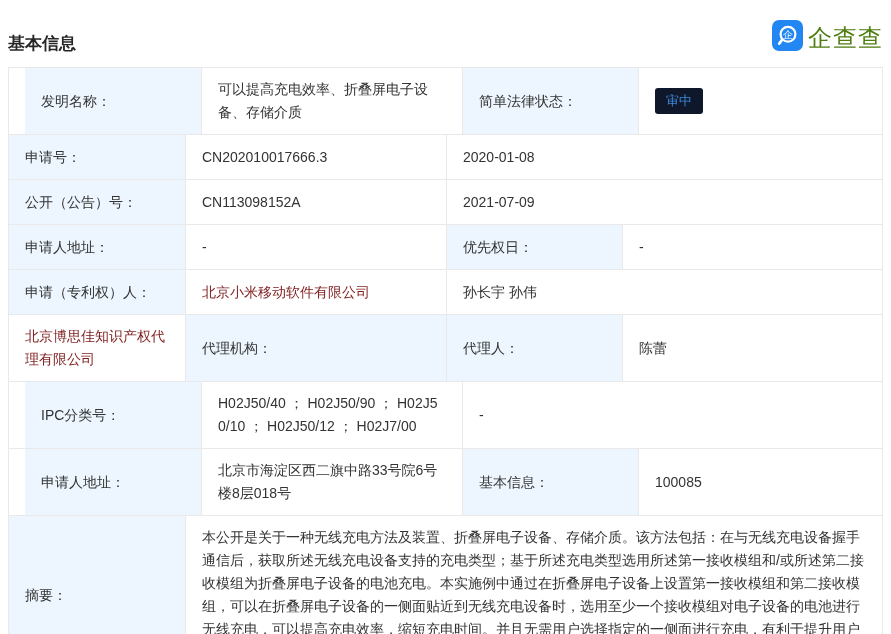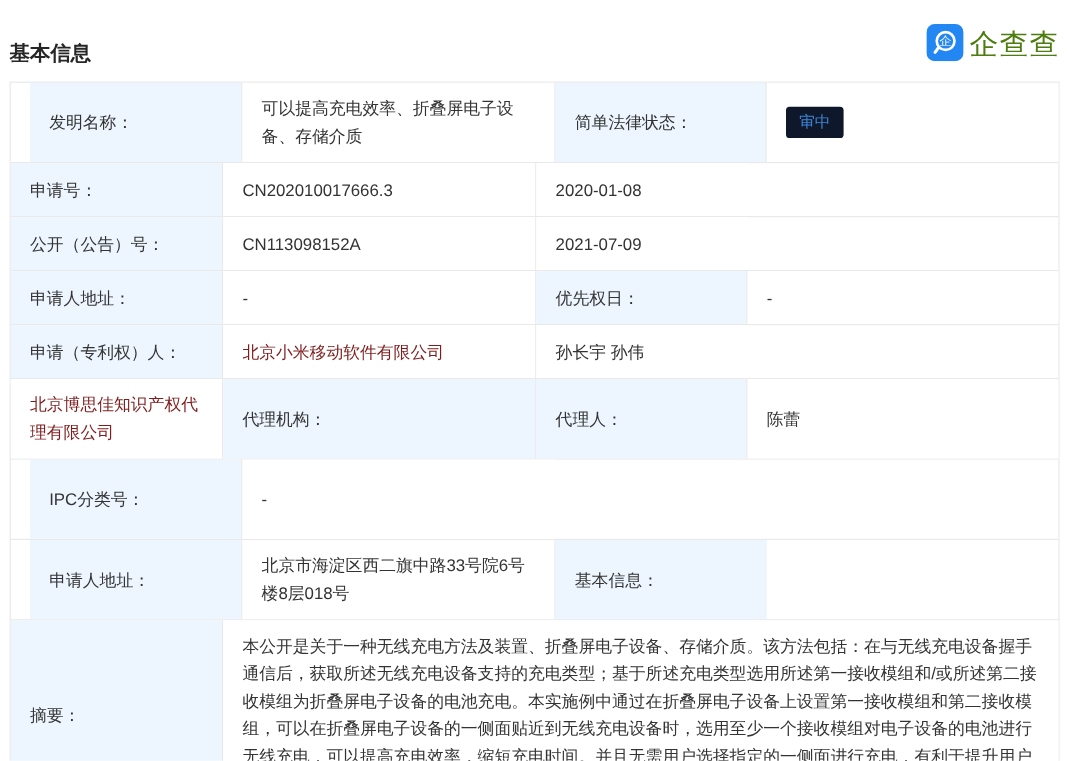--- a/index.html
+++ b/index.html
@@ -131,27 +131,29 @@
       <div class="cell value">
         <a class="link">北京博思佳知识产权代理有限公司</a>
       </div>
       <div class="cell label">代理机构：</div>
       <div class="cell label">代理人：</div>
       <div class="cell value">陈蕾</div>
     </div>
 
     <div class="row tall">
       <div class="cell label">IPC分类号：</div>
+      <div class="cell value">H02J50/40 ； H02J50/90 ； H02J50/10 ； H02J50/12 ； H02J7/00</div>
       <div class="cell value">-</div>
     </div>
 
     <div class="row tall">
       <div class="cell label">申请人地址：</div>
       <div class="cell value">北京市海淀区西二旗中路33号院6号楼8层018号</div>
       <div class="cell label">基本信息：</div>
+      <div class="cell value">100085</div>
     </div>
 
     <div class="row abstract-row">
       <div class="cell label">摘要：</div>
       <div class="cell value">
         <span class="abstract-text">本公开是关于一种无线充电方法及装置、折叠屏电子设备、存储介质。该方法包括：在与无线充电设备握手通信后，获取所述无线充电设备支持的充电类型；基于所述充电类型选用所述第一接收模组和/或所述第二接收模组为折叠屏电子设备的电池充电。本实施例中通过在折叠屏电子设备上设置第一接收模组和第二接收模组，可以在折叠屏电子设备的一侧面贴近到无线充电设备时，选用至少一个接收模组对电子设备的电池进行无线充电，可以提高充电效率，缩短充电时间。并且无需用户选择指定的一侧面进行充电，有利于提升用户使用体验。</span>
       </div>
     </div>
 
   </div>

